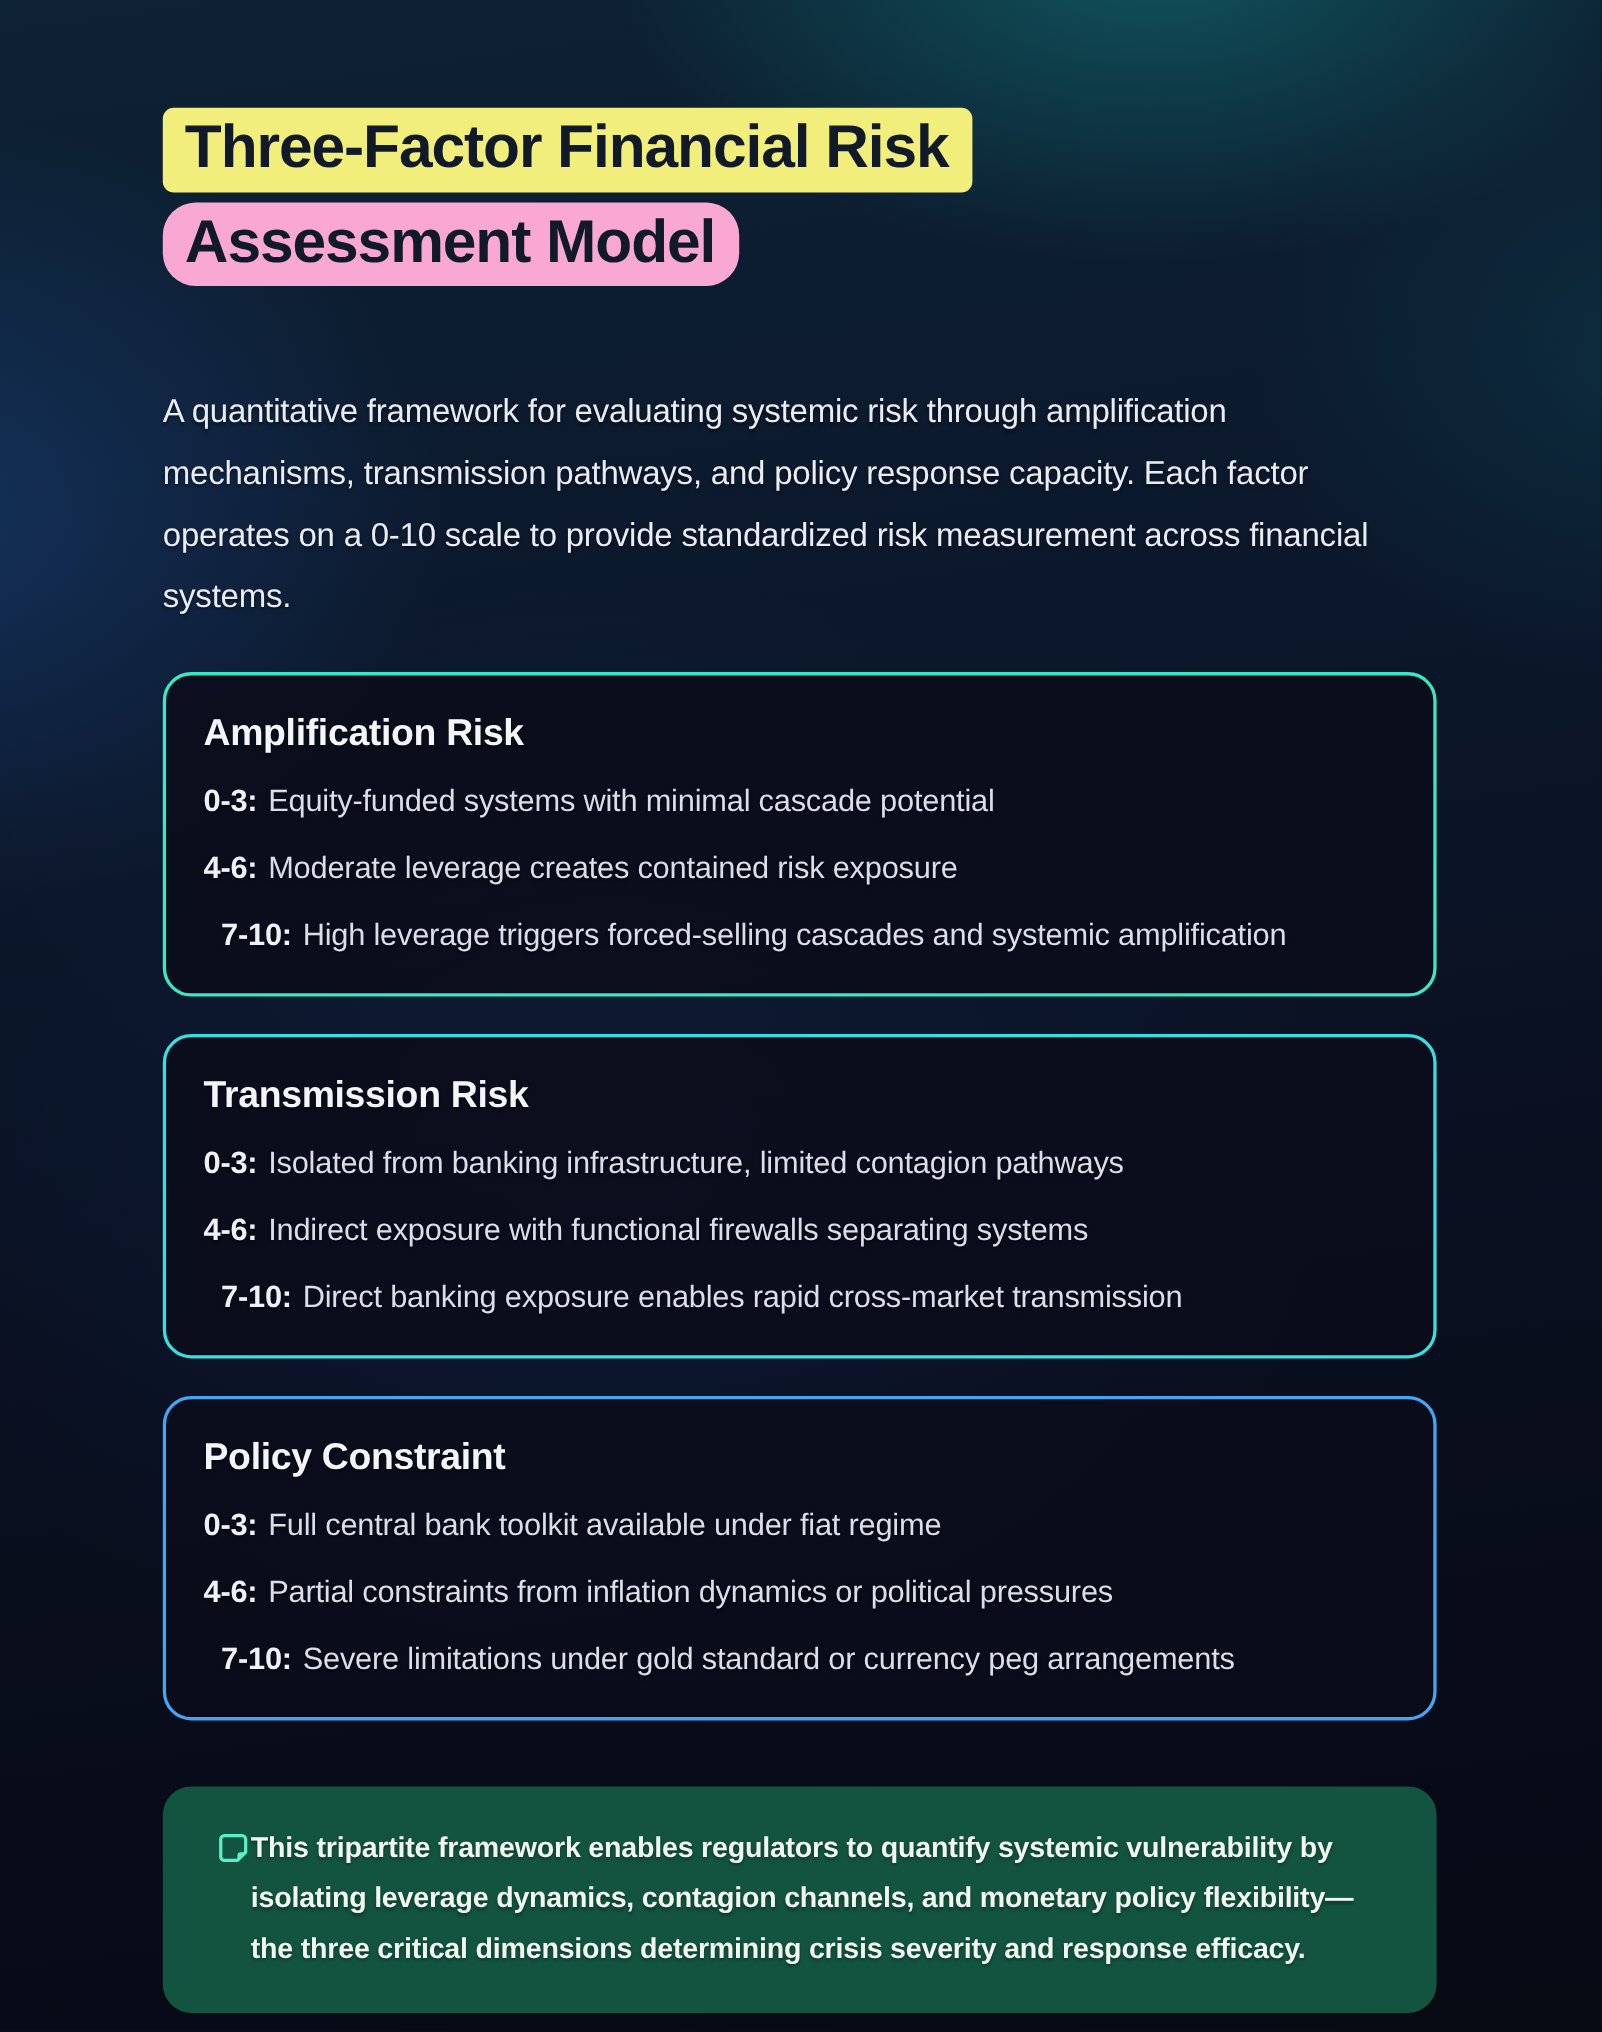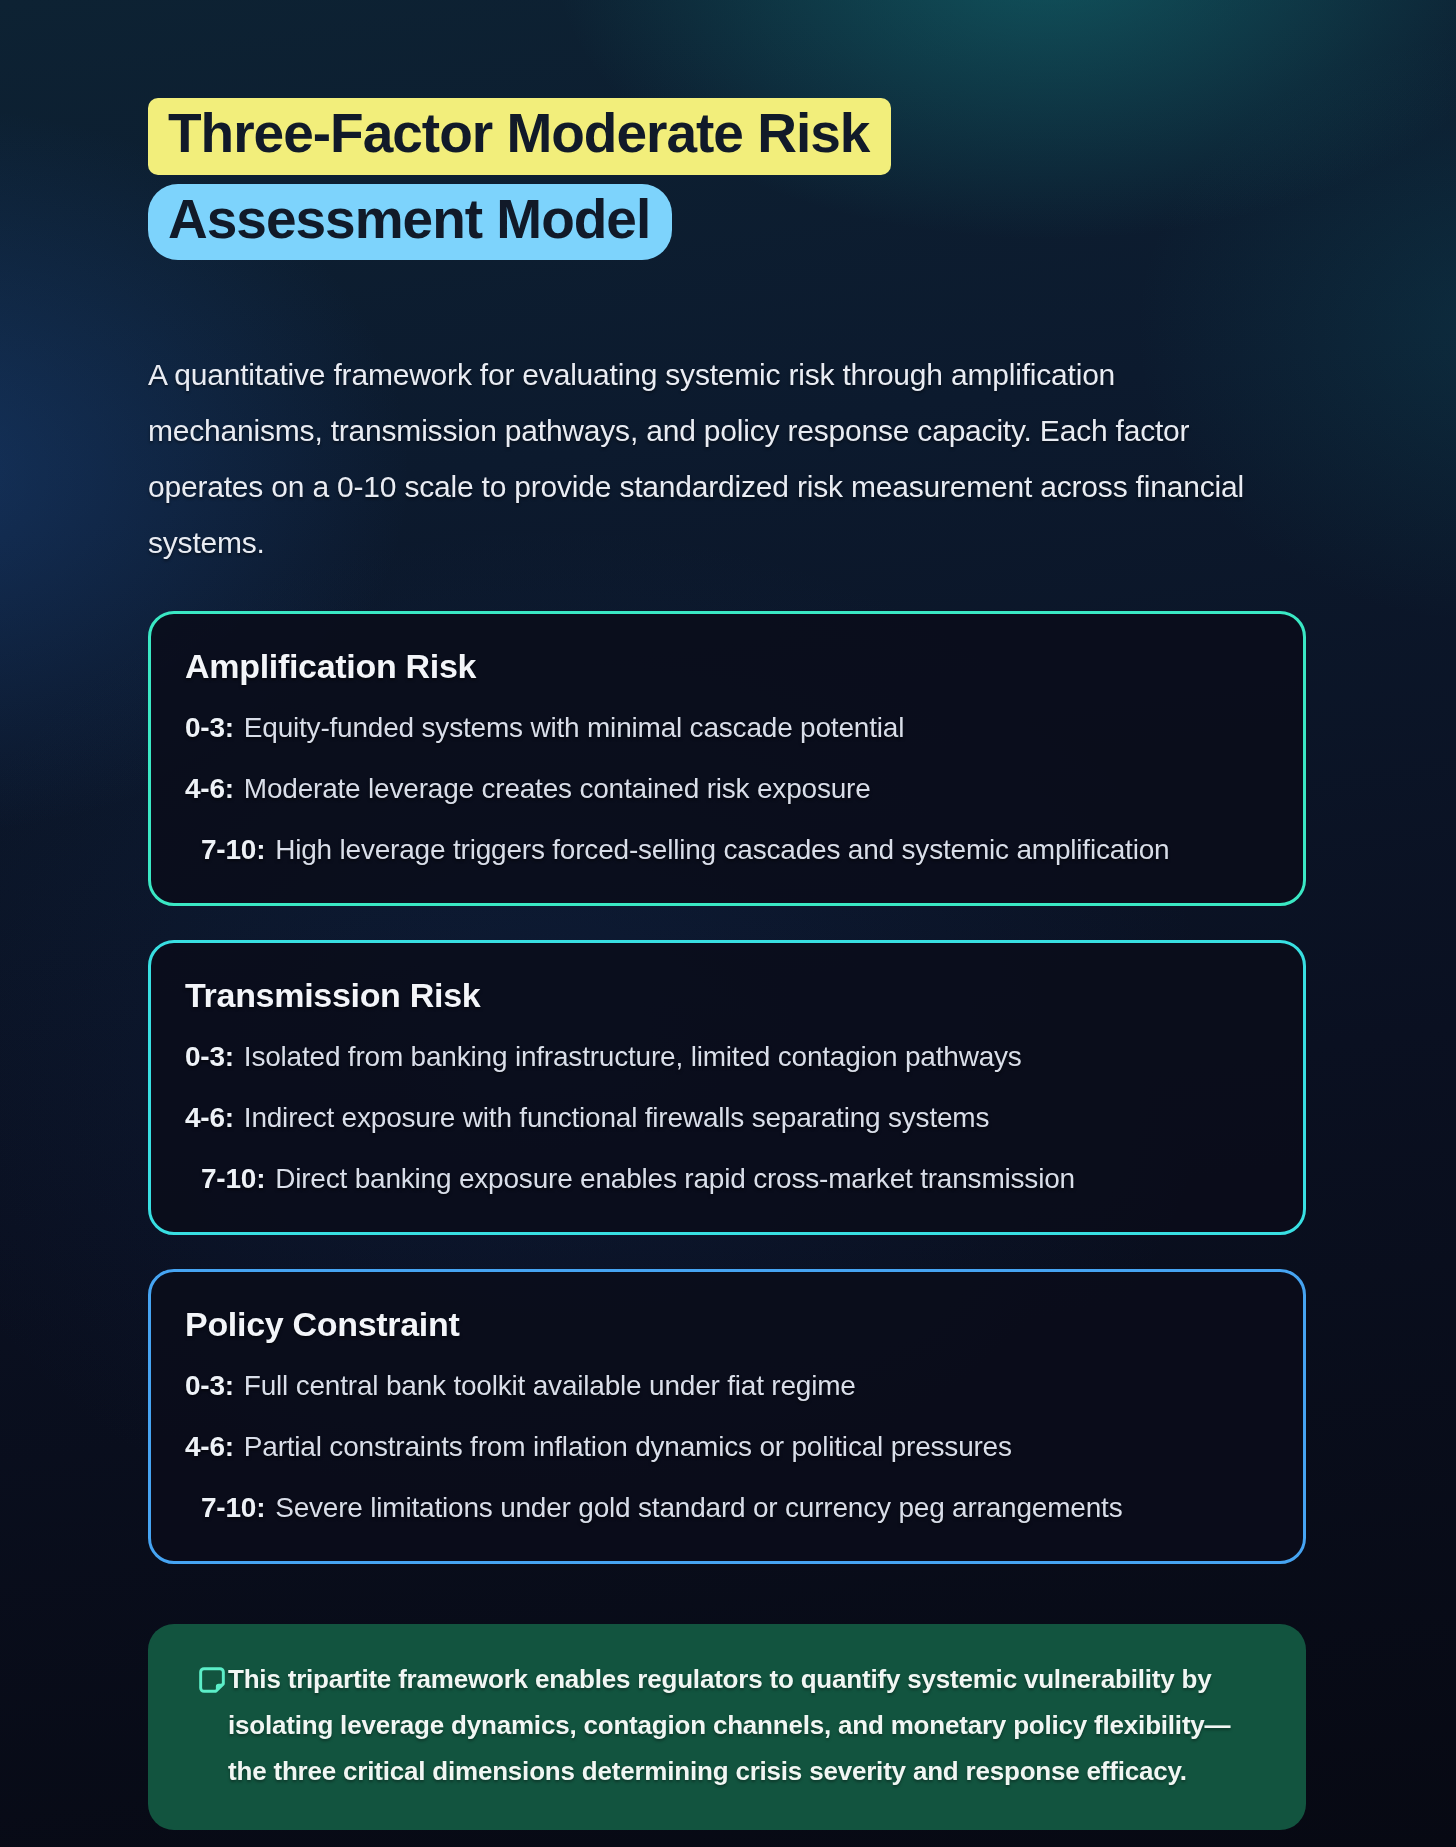--- a/index.html
+++ b/index.html
@@ -89,24 +89,24 @@
     max-width: 1010px;
   }
 </style>
 </head>
 <body>
 
 <div class="page">
 
   <div class="title-wrap">
     <div class="row">
-      <span class="title-line" style="color: rgb(17, 26, 41); background-color: rgb(242, 238, 123);">Three-Factor Moderate Risk</span>
+      <span class="title-line" style="color: rgb(17, 26, 41); background-color: rgb(242, 238, 123);">Three-Factor Financial Risk</span>
     </div>
     <div class="row">
-      <span class="title-line" style="color: rgb(17, 26, 41); background-color: #7dd3fc; border-radius: 30px;">Assessment Model</span>
+      <span class="title-line" style="color: rgb(17, 26, 41); background-color: #f9a8d4; border-radius: 30px;">Assessment Model</span>
     </div>
   </div>
 
   <p class="intro" style="color: rgb(233, 236, 243);">A quantitative framework for evaluating systemic risk through amplification mechanisms, transmission pathways, and policy response capacity. Each factor operates on a 0-10 scale to provide standardized risk measurement across financial systems.</p>
 
   <div class="cards">
 
     <div class="card" style="border-color: rgb(58, 232, 196);">
       <div class="card-title">Amplification Risk</div>
       <div class="card-item">

